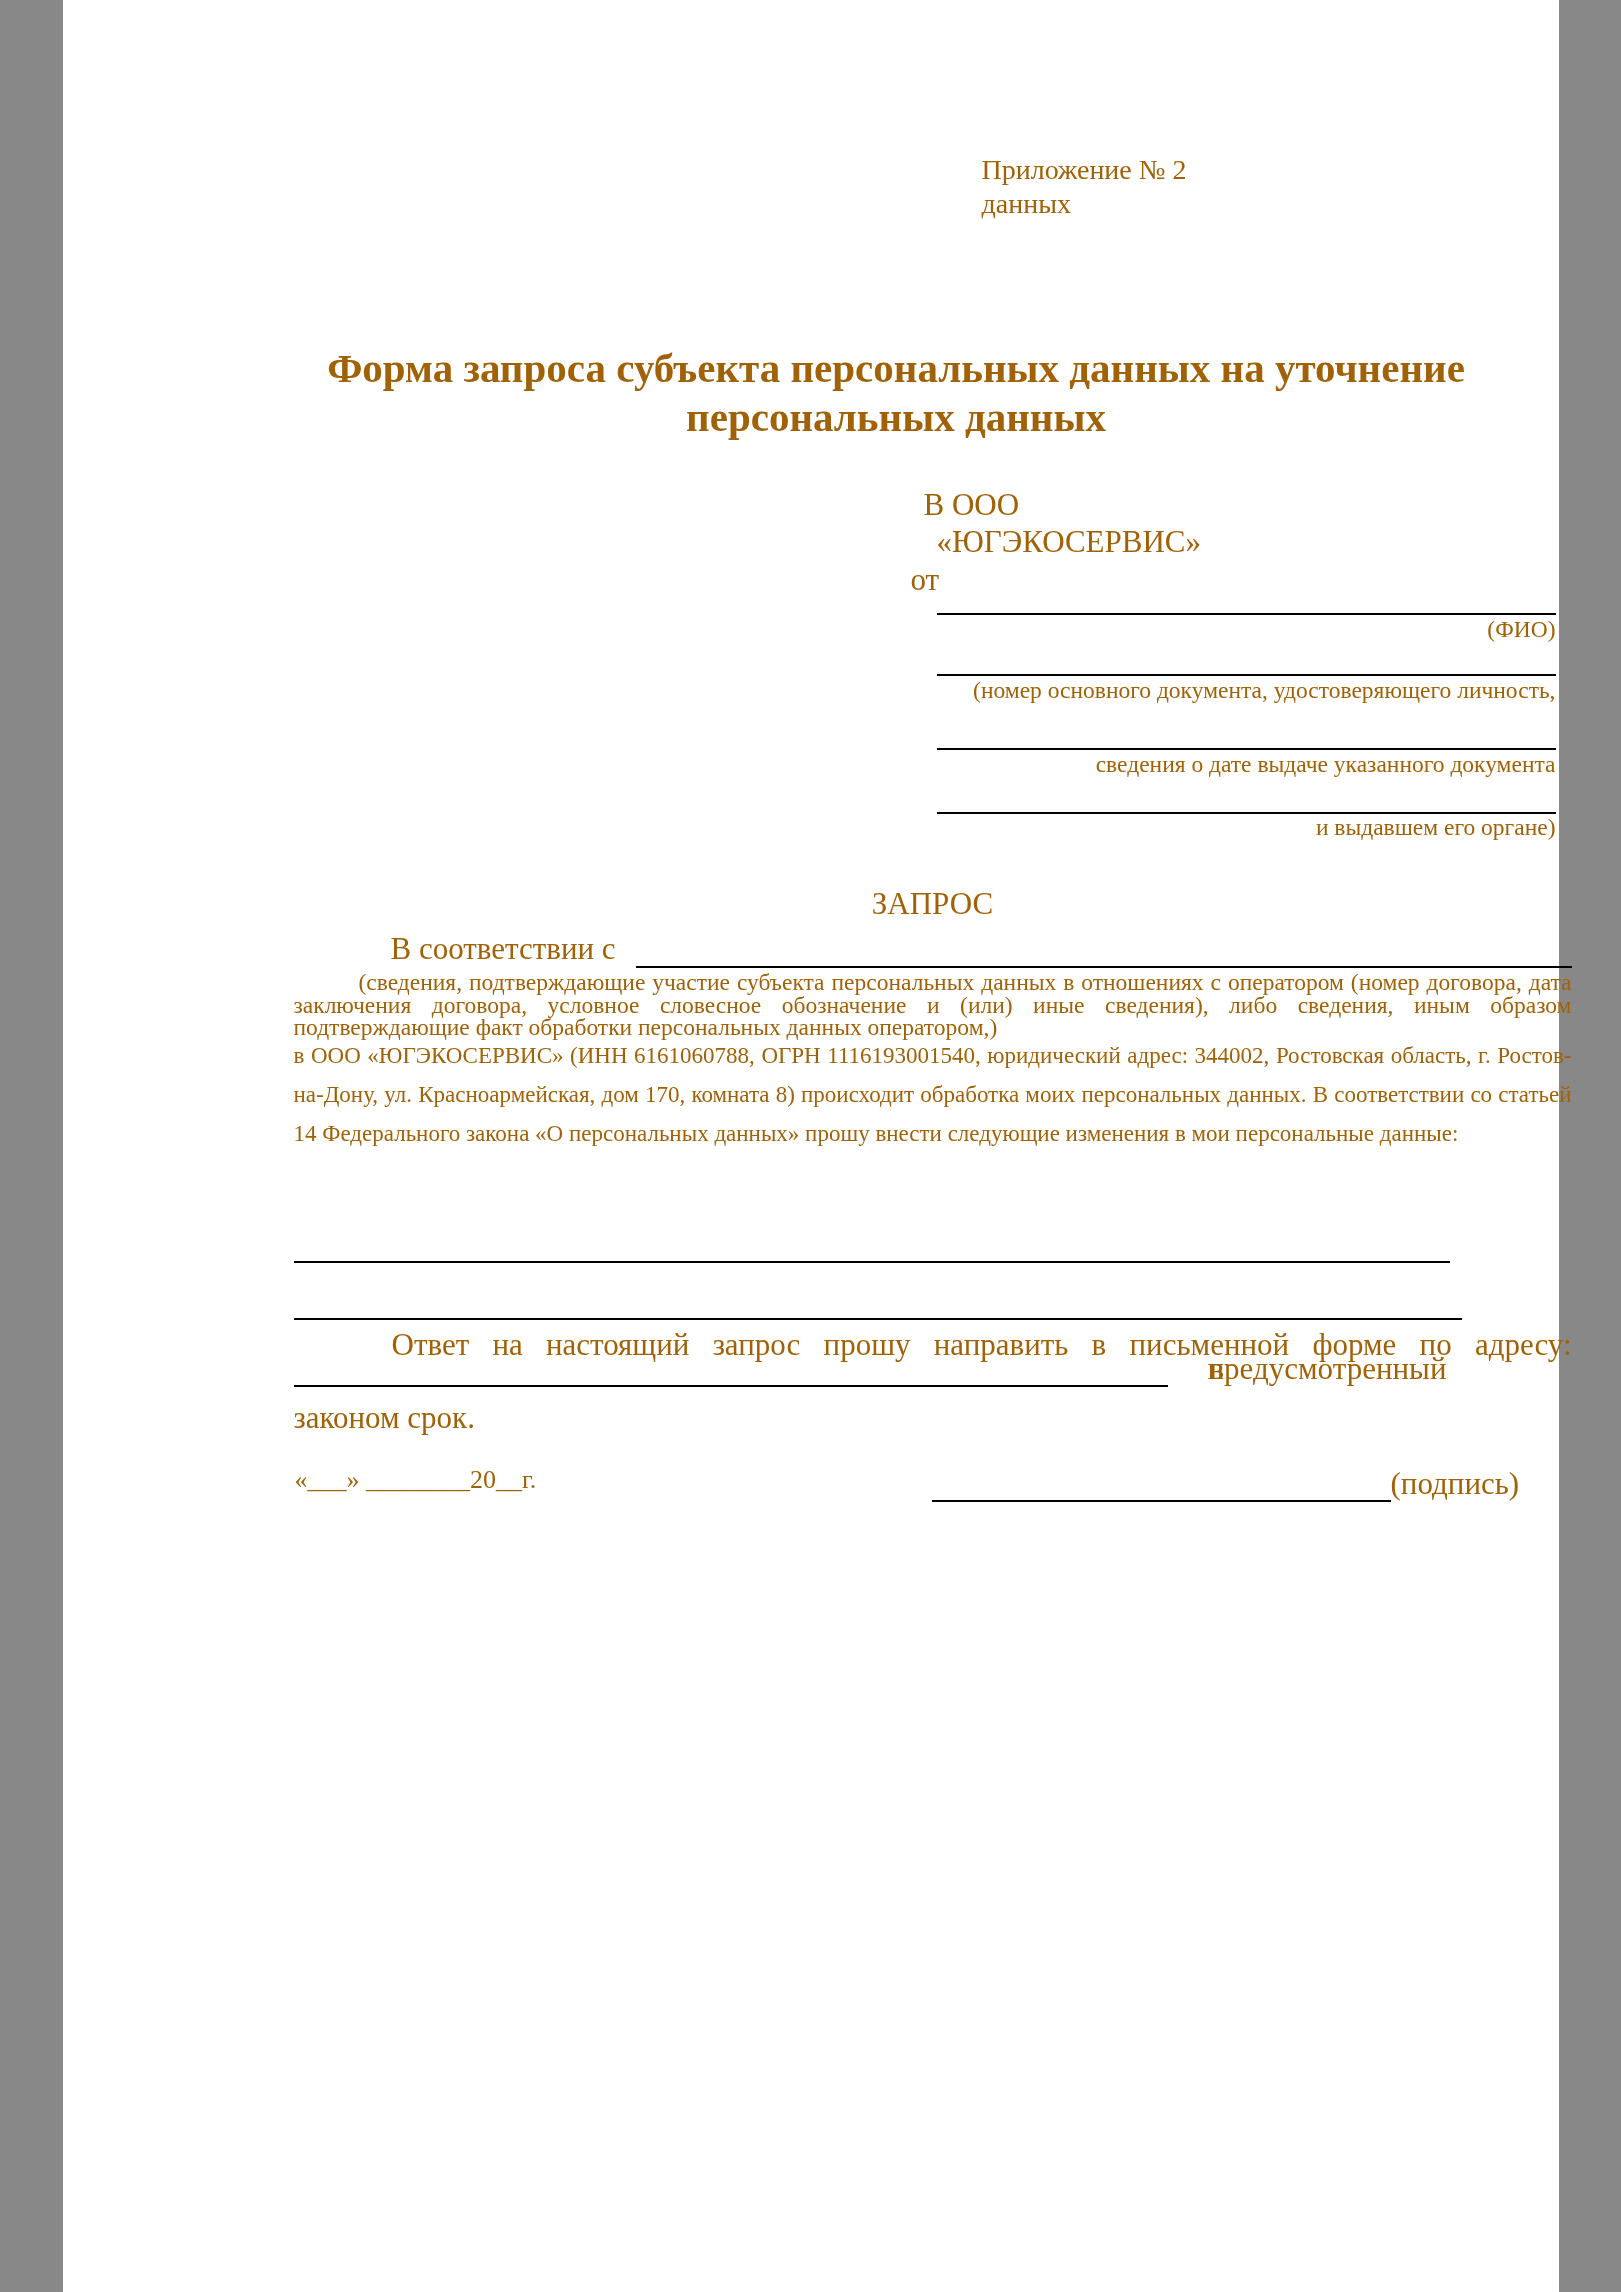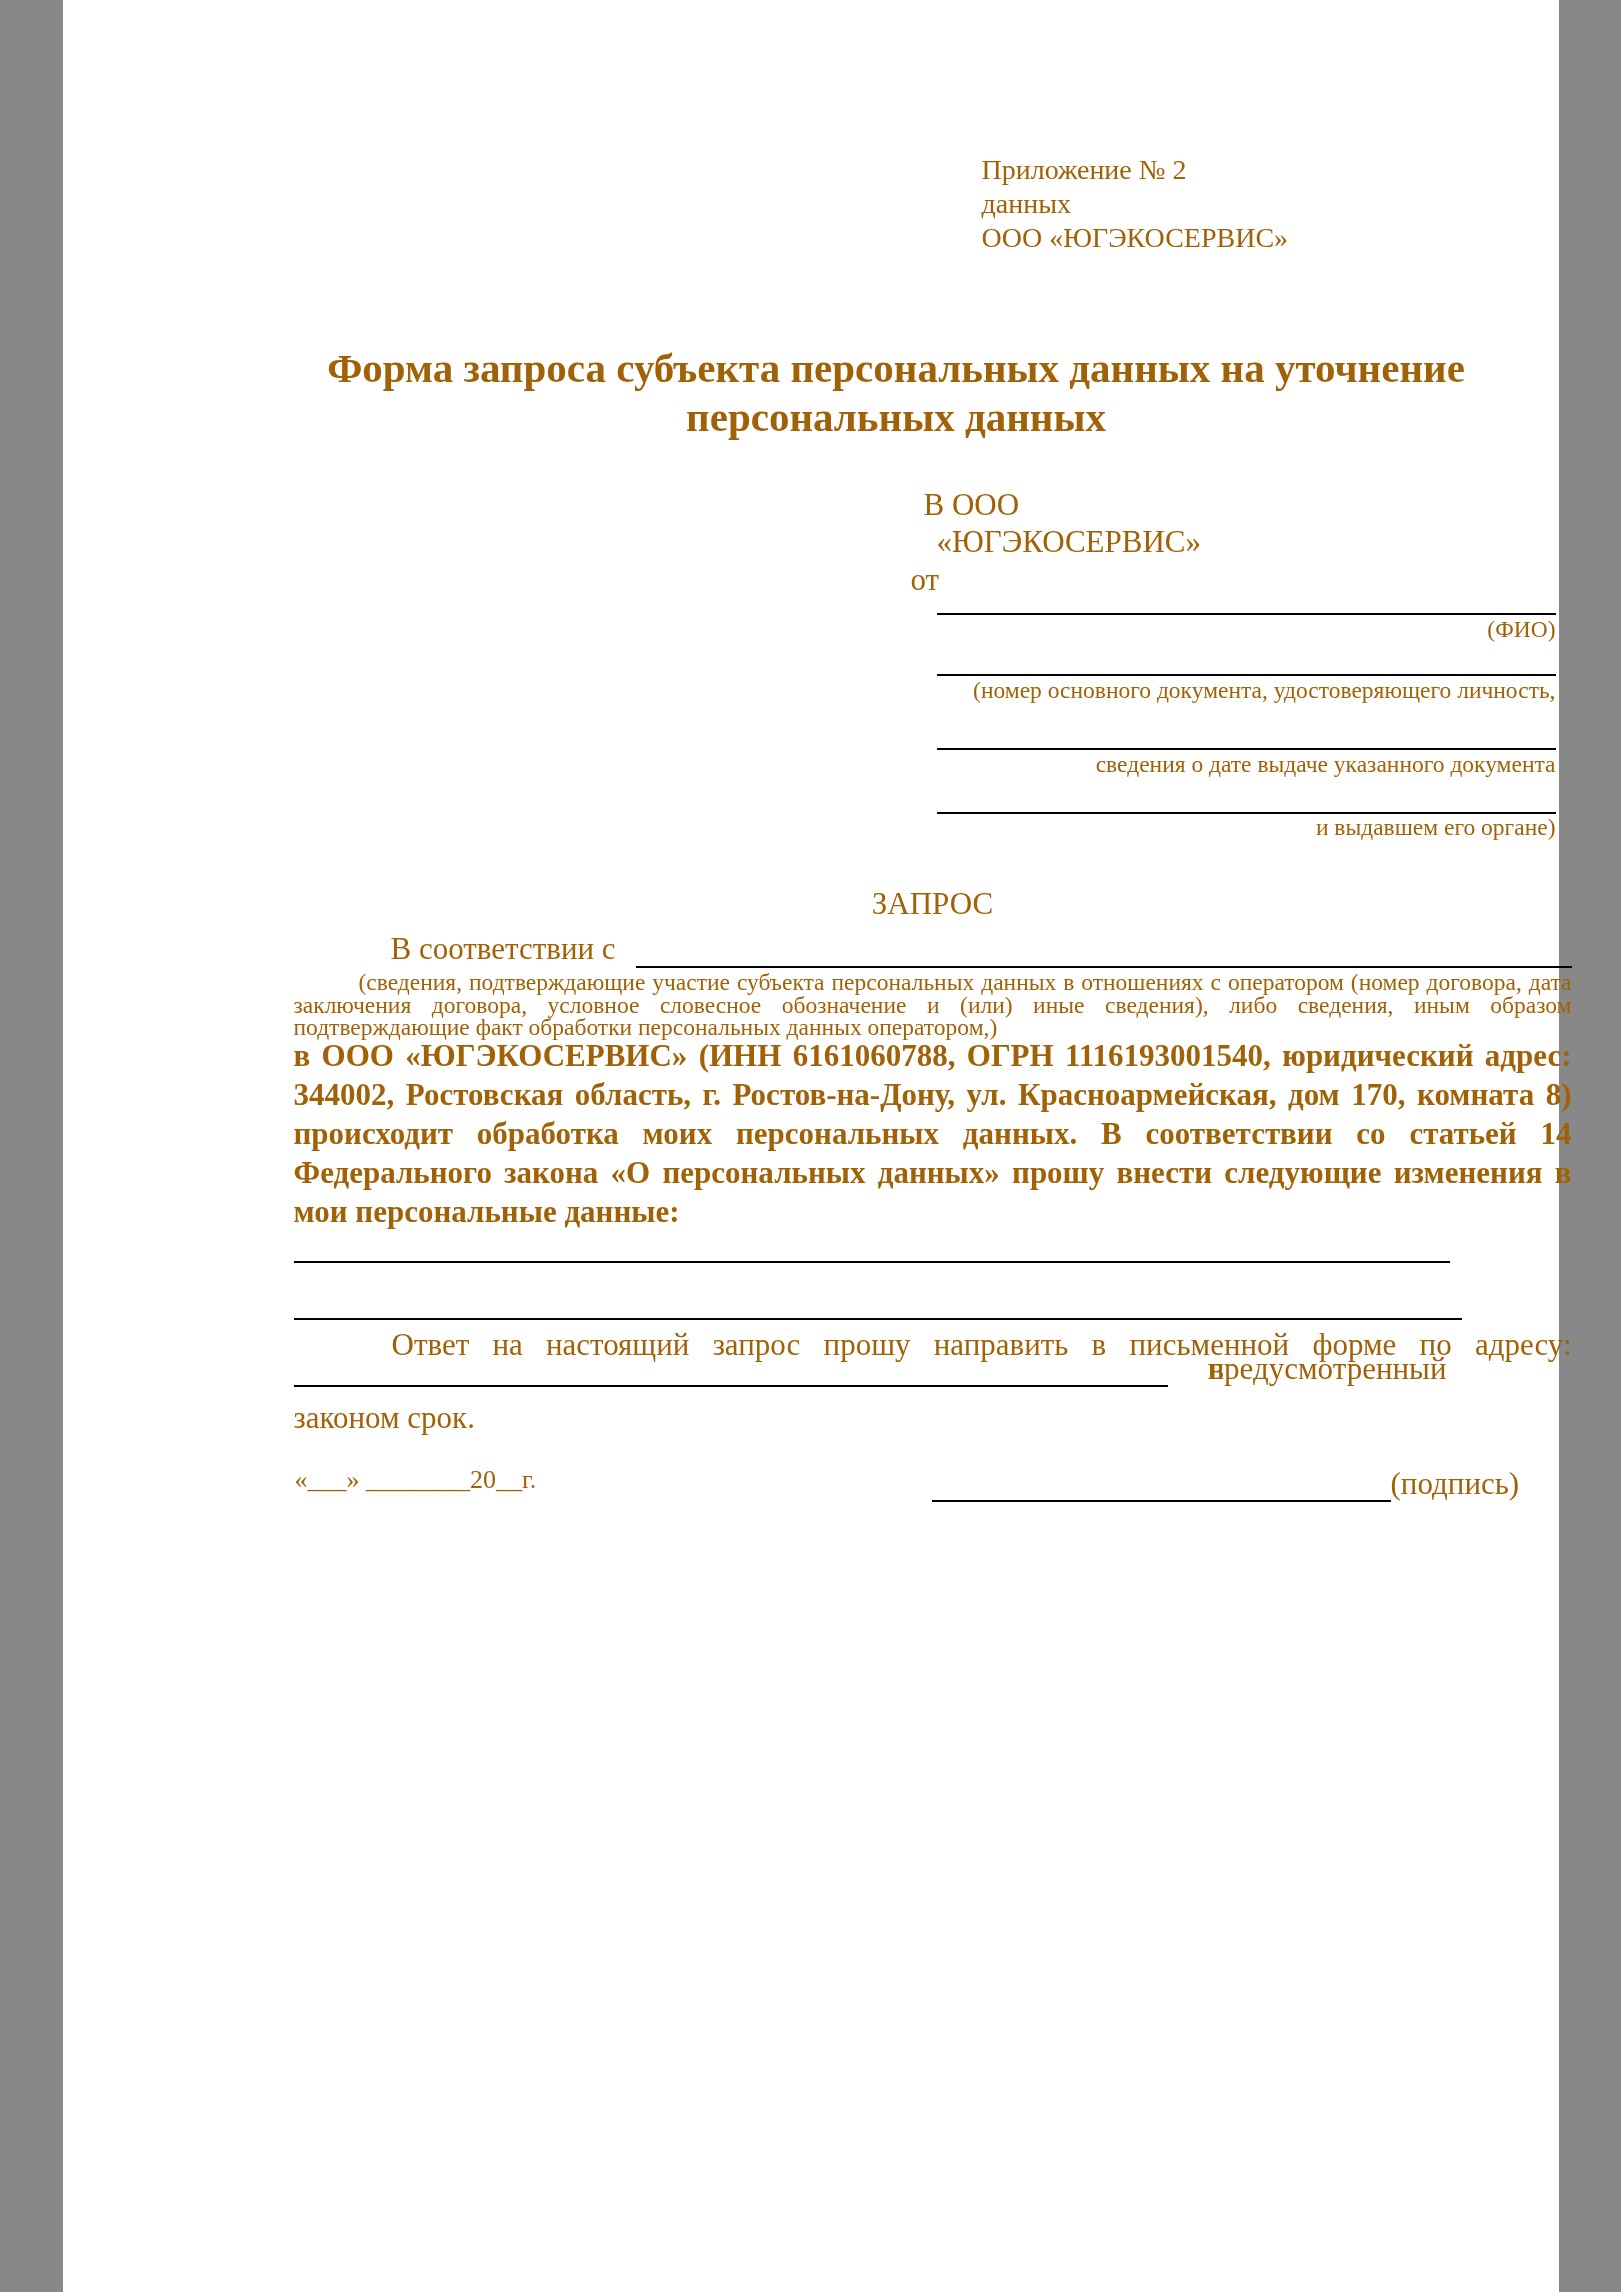--- a/index.html
+++ b/index.html
@@ -37,23 +37,22 @@
   .acc-line    { left:573px; top:966px; width:936px; height:0; border-top:2.9px solid #000; }
 
   .footnote {
     left:231px; top:971px; width:1278px;
     font-size:23.5px; line-height:22.5px;
     text-align:justify; text-indent:65px;
   }
 
   .body-par {
     left:231px; top:1036px; width:1278px;
-    font-size:31px; line-height:39px;
+    font-size:23px; line-height:39px;
     text-align:justify;
-    font-weight:bold;
   }
 
   .blank1 { left:231px; top:1261px; width:1156px; height:0; border-top:2.9px solid #000; }
   .blank2 { left:231px; top:1318px; width:1168px; height:0; border-top:2.9px solid #000; }
 
   .reply-par {
     left:231px; top:1325px; width:1278px;
     font-size:31px; line-height:39px;
     text-align:justify; text-align-last:justify;
     text-indent:98px; white-space:nowrap;
@@ -69,21 +68,20 @@
   .sig-cap   { left:1328px; top:1466px; font-size:31px; }
 </style>
 </head>
 <body>
 
 <div class="page">
 
   <div class="abs appendix-header">
     <div>Приложение № 2</div>
     <div>данных</div>
-    <div>ООО «ЮГЭКОСЕРВИС»</div>
   </div>
 
   <div class="abs doc-title">
     <div>Форма запроса субъекта персональных данных на уточнение</div>
     <div>персональных данных</div>
   </div>
 
   <div class="abs r-to">В ООО</div>
   <div class="abs r-company">«ЮГЭКОСЕРВИС»</div>
   <div class="abs r-from">от</div>

